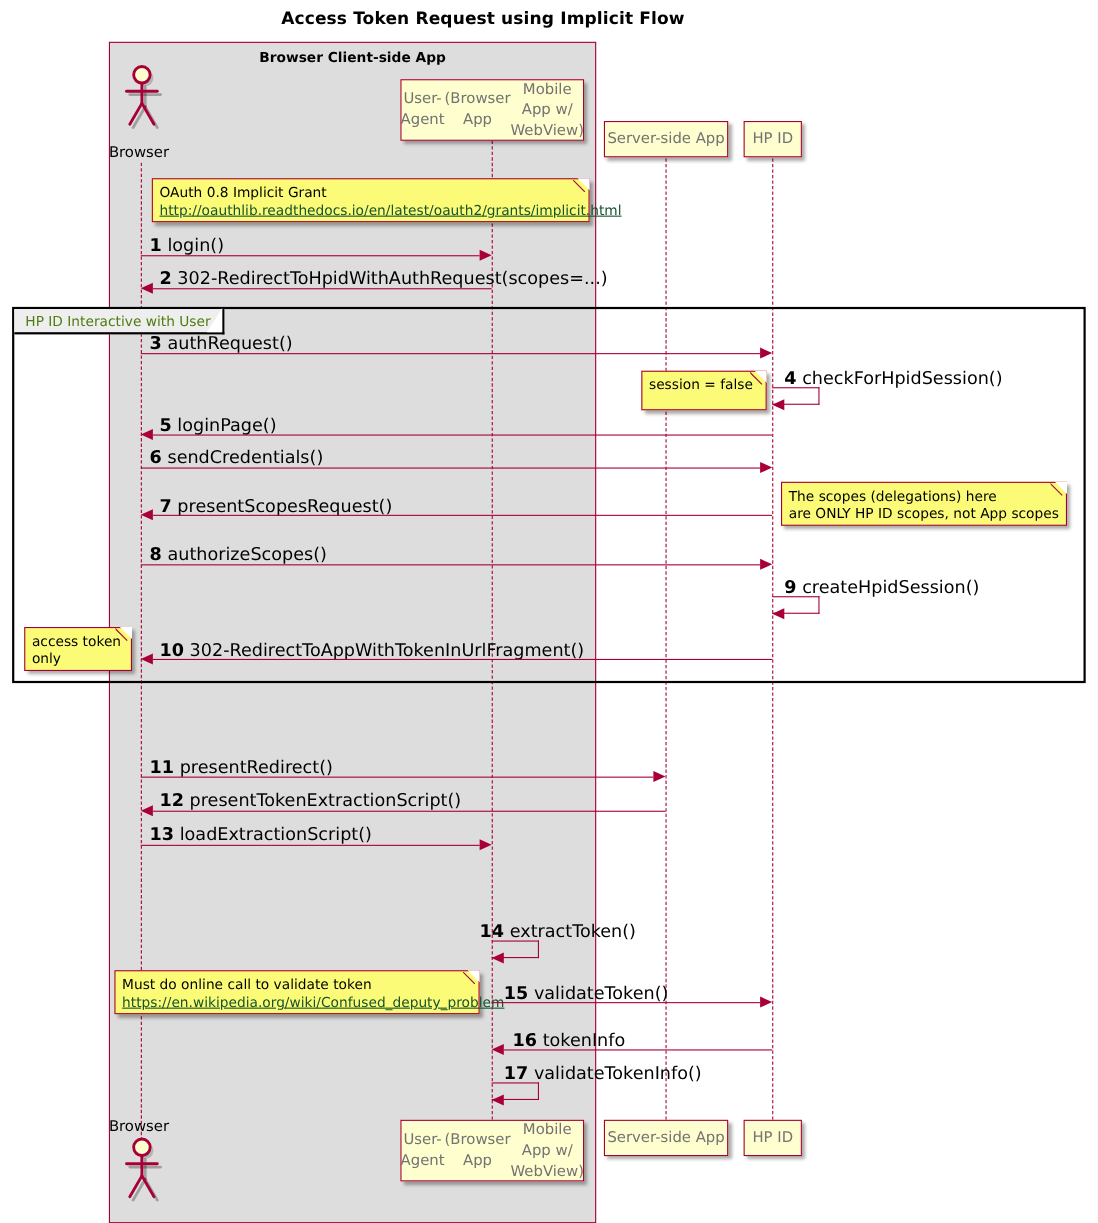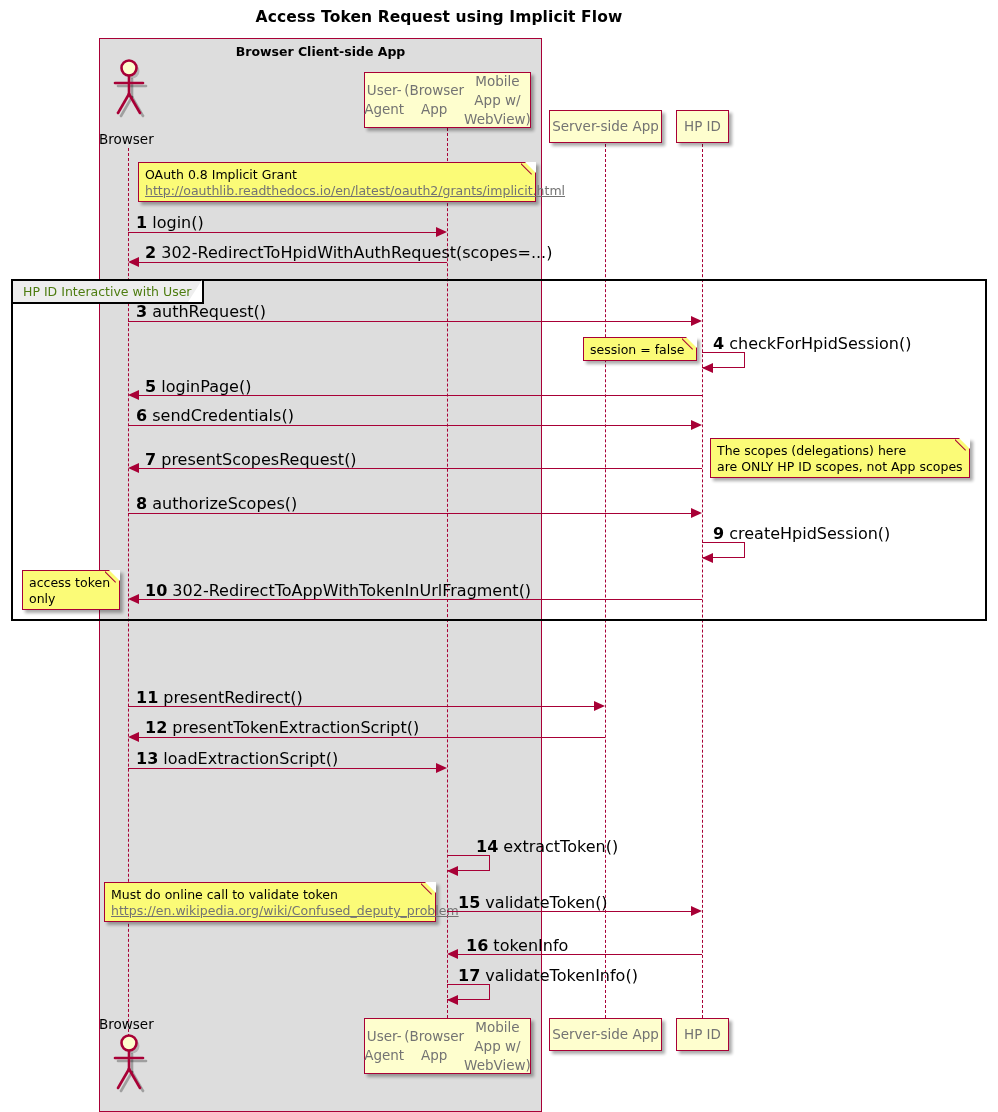--- a/index.html
+++ b/index.html
@@ -101,21 +101,21 @@
   .note .dogear-line::after {
     content: "";
     position: absolute;
     left: -1px; top: 0;
     width: 17px; height: 0;
     border-top: 1.5px solid #A80036;
     transform: rotate(45deg);
     transform-origin: left top;
   }
   .note a, .note .url {
-    color: #737373;
+    color: #14532d;
     text-decoration: underline;
   }
 
   
   .msg-line {
     height: 0;
     border-top: 1.3px solid #A80036;
   }
   .arrow-r, .arrow-l {
     width: 0; height: 0;
@@ -258,21 +258,21 @@
   <div class="abs msg-line" style="left:128px; top:321px; width:563px;"></div>
   <div class="abs arrow-r" style="left:691px; top:316px;"></div>
 
   <div class="abs msg-label" style="left:713px; top:334px;">
     <b>4</b>
     <span>checkForHpidSession()</span>
   </div>
   <div class="abs selfloop" style="left:702px; top:352px; width:43px; height:16px;"></div>
   <div class="abs arrow-l" style="left:702px; top:363px;"></div>
 
-  <div class="abs note" style="left:583px; top:337px; width:114px; height:24px;">
+  <div class="abs note" style="left:583px; top:337px; width:114px; height:36px;">
     <span class="dogear"></span>
     <span class="dogear-line"></span>
     <div>session = false</div>
   </div>
 
   <div class="abs msg-label" style="left:145px; top:377px;">
     <b>5</b>
     <span>loginPage()</span>
   </div>
   <div class="abs msg-line" style="left:139px; top:395px; width:563px;"></div>
@@ -343,21 +343,21 @@
   <div class="abs arrow-l" style="left:128px; top:732px;"></div>
 
   <div class="abs msg-label" style="left:136px; top:749px;">
     <b>13</b>
     <span>loadExtractionScript()</span>
   </div>
   <div class="abs msg-line" style="left:128px; top:768px; width:308px;"></div>
   <div class="abs arrow-r" style="left:436px; top:763px;"></div>
 
 
-  <div class="abs msg-label" style="left:476px; top:837px;">
+  <div class="abs msg-label" style="left:436px; top:837px;">
     <b>14</b>
     <span>extractToken()</span>
   </div>
   <div class="abs selfloop" style="left:447px; top:855px; width:43px; height:16px;"></div>
   <div class="abs arrow-l" style="left:447px; top:866px;"></div>
 
   <div class="abs note" style="left:104px; top:882px; width:332px; height:40px;">
     <span class="dogear"></span>
     <span class="dogear-line"></span>
     <div>Must do online call to validate token</div>

